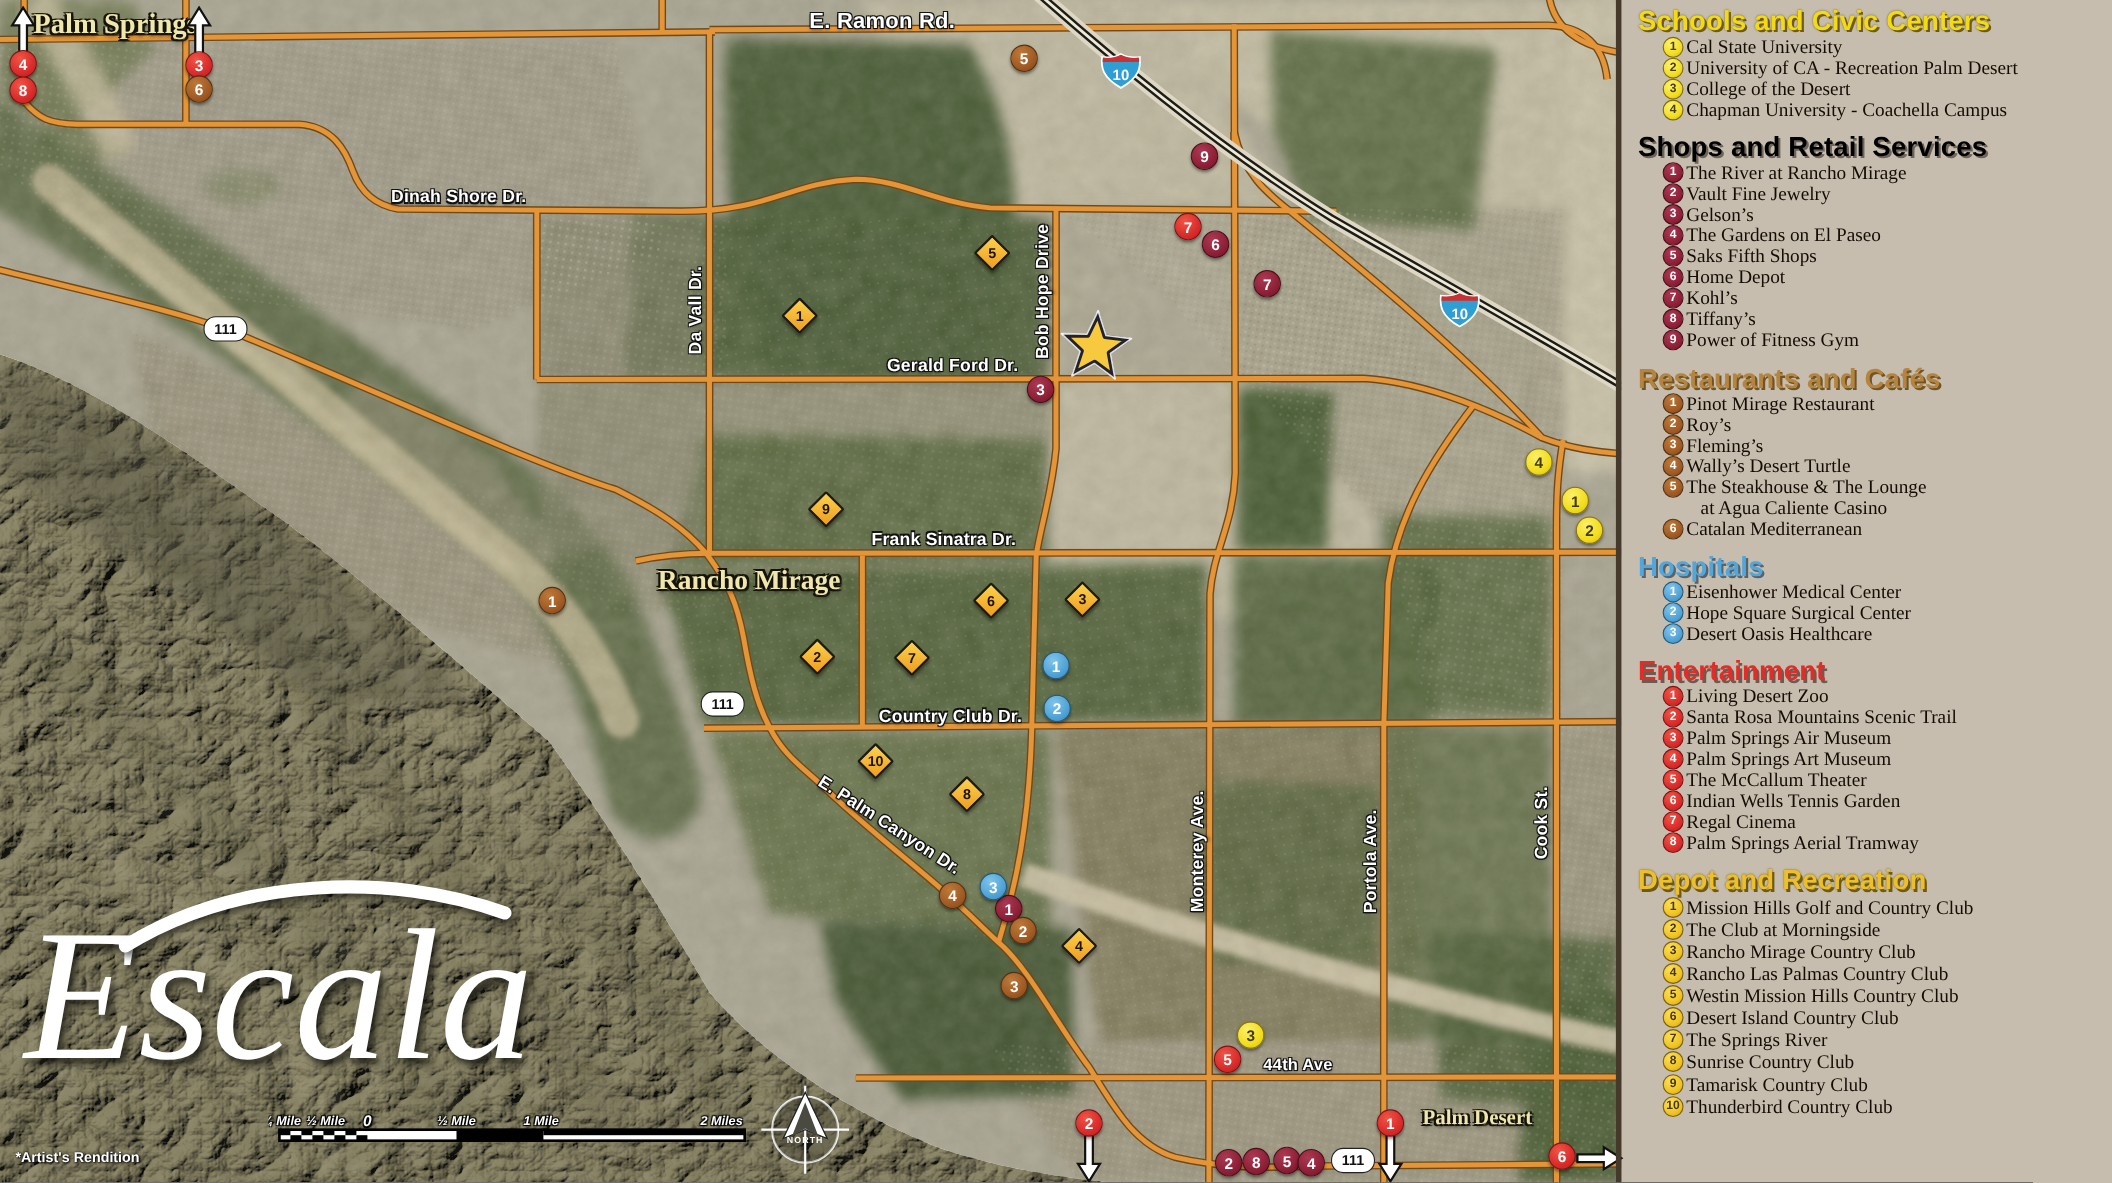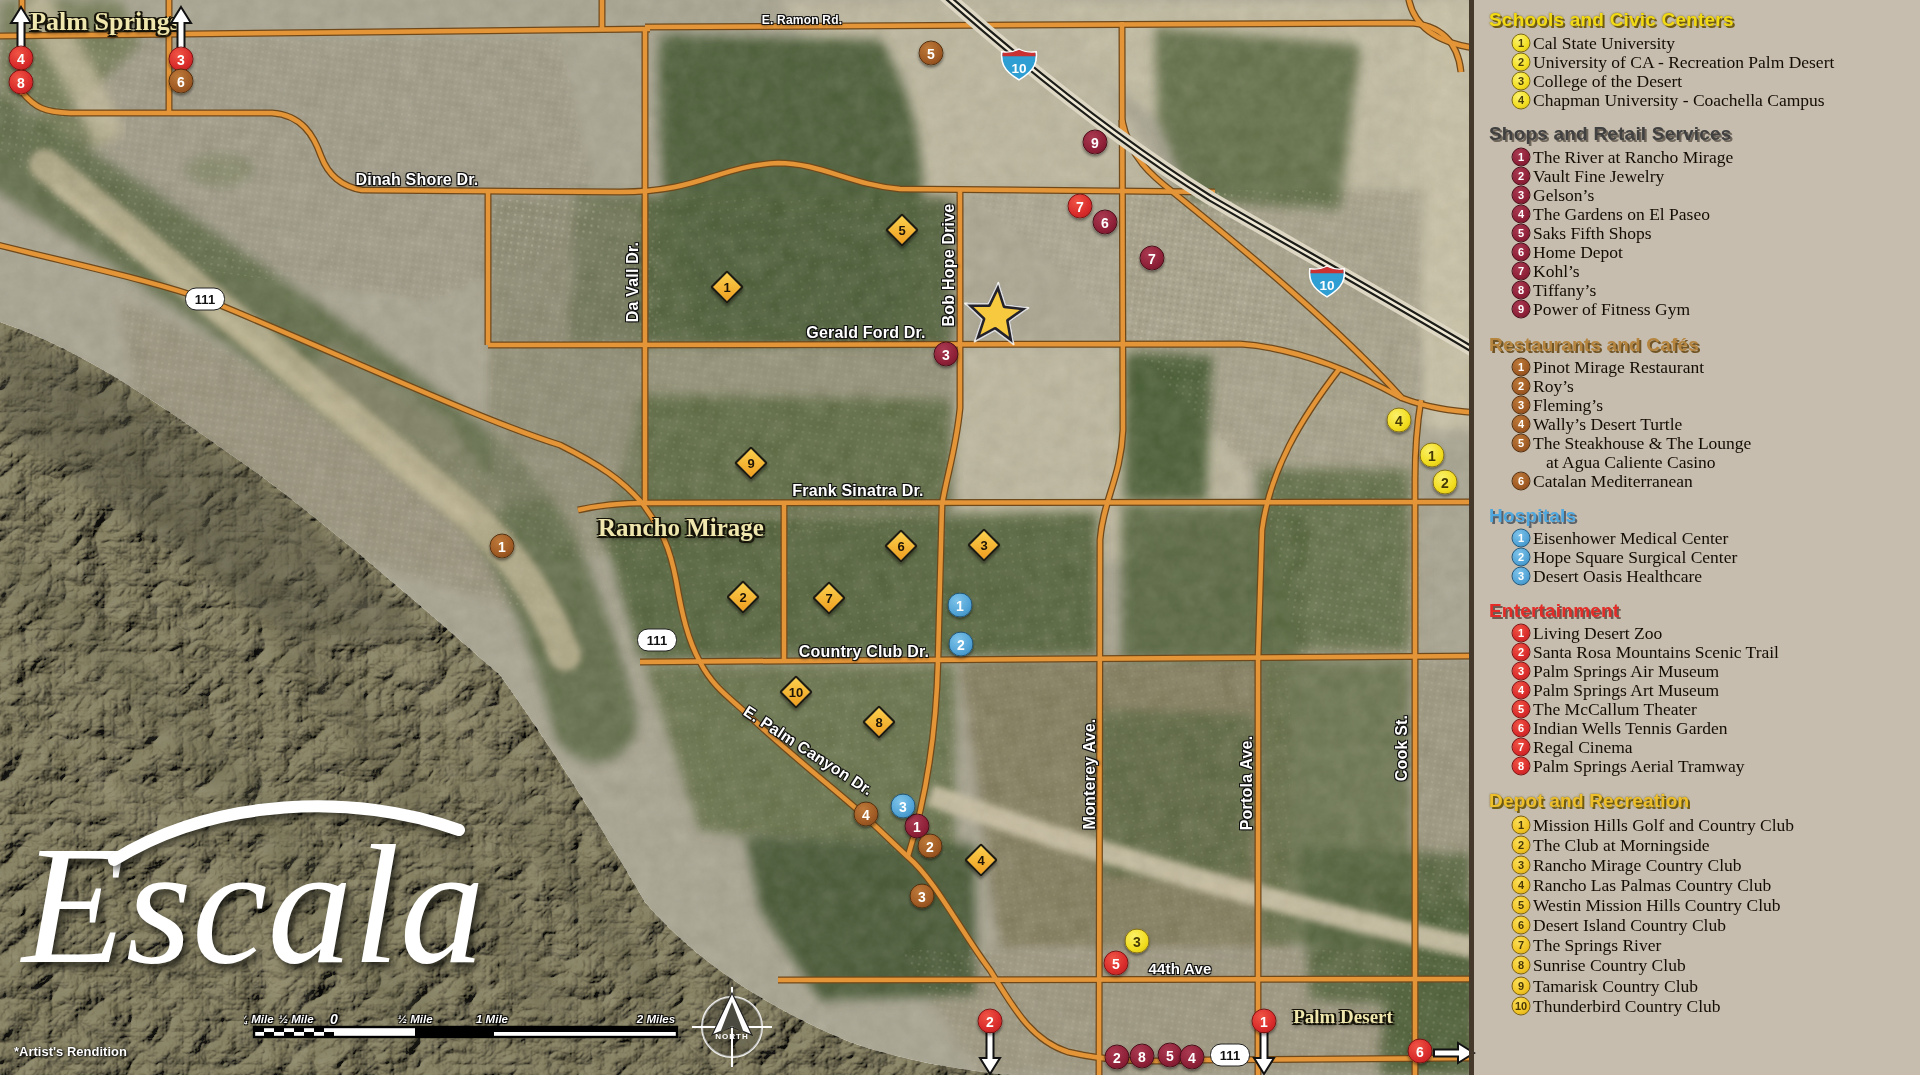--- a/index.html
+++ b/index.html
@@ -21,21 +21,21 @@
 .rst{background:radial-gradient(circle at 38% 30%,#bd7a3a,#a05a24 60%,#7e4418);border:1px solid #53300f}
 .hsp{background:radial-gradient(circle at 38% 30%,#7fc4ea,#51a3d6 60%,#3a85b5);border:1px solid #22587c}
 .sch{background:radial-gradient(circle at 38% 30%,#fbf06a,#f2dd1e 60%,#d8bf12);border:1px solid #8a7410;color:#453a06}
 .dm{position:absolute;width:20px;height:20px;transform:translate(-50%,-50%) rotate(45deg);
  background:linear-gradient(135deg,#fbd14e,#ef9d1f);border:2px solid #1d1a12;border-radius:2px;
  box-shadow:2px 2px 3px rgba(0,0,0,.4);z-index:40}
 .dm span{position:absolute;left:50%;top:50%;transform:translate(-50%,-50%) rotate(-45deg);color:#1d1407;font-weight:bold;font-size:13px}
 .arrow{position:absolute;z-index:39}
 #sidebar{position:absolute;left:1474px;top:0;width:446px;height:1075px;background:#c6bdae}
 #sbline{position:absolute;left:1469px;top:0;width:5px;height:1075px;background:#44392b;z-index:50}
-.shead{position:absolute;font-size:19px;font-weight:bold;white-space:nowrap;letter-spacing:.2px;transform:translateY(-50%)}
+.shead{position:absolute;font-size:25px;font-weight:bold;white-space:nowrap;letter-spacing:.2px;transform:translateY(-50%)}
 .sitem{position:absolute;font-family:"Liberation Serif",serif;font-size:17.5px;color:#140d04;white-space:nowrap;transform:translateY(-50%)}
 .chip{position:absolute;width:17px;height:17px;border-radius:50%;transform:translate(-50%,-50%);
  display:flex;align-items:center;justify-content:center;color:#fff;font-weight:bold;font-size:11px;font-family:"Liberation Sans",sans-serif;line-height:1}
 
 .c-sch{background:radial-gradient(circle at 38% 30%,#fcf373,#f2dd1e 62%,#cdb312);border:1px solid #7d6a0e;color:#4a3d06}
 .c-pks{background:radial-gradient(circle at 38% 30%,#fbe05a,#f0c322 62%,#cda214);border:1px solid #7d610e;color:#4a3806}
 .c-shp{background:radial-gradient(circle at 38% 30%,#a93a52,#8e2038 62%,#6d1527);border:1px solid #4a0d1a}
 .c-rst{background:radial-gradient(circle at 38% 30%,#bd7a3a,#a05a24 62%,#7e4418);border:1px solid #53300f}
 .c-hsp{background:radial-gradient(circle at 38% 30%,#7fc4ea,#51a3d6 62%,#3a85b5);border:1px solid #22587c}
 .c-ent{background:radial-gradient(circle at 38% 30%,#f05545,#d92b2b 62%,#b31f1f);border:1px solid #7e1212}
@@ -298,21 +298,21 @@
 <path d="M 945,-5 C 1030,70 1120,142 1210,198 C 1300,250 1390,300 1480,354" fill="none" stroke="#efe9d6" stroke-width="2.6"></path>
 </g>
 
 <g id="star" transform="translate(996,316)">
 <path d="M 0,-30 L 7.8,-10.4 L 28.5,-9.3 L 12.4,3.9 L 17.6,24.3 L 0,13 L -17.6,24.3 L -12.4,3.9 L -28.5,-9.3 L -7.8,-10.4 Z" fill="#f6c93e" stroke="#23222b" stroke-width="4" stroke-linejoin="round" transform="rotate(4)"></path>
 <path d="M 0,-30 L 7.8,-10.4 L 28.5,-9.3 L 12.4,3.9 L 17.6,24.3 L 0,13 L -17.6,24.3 L -12.4,3.9 L -28.5,-9.3 L -7.8,-10.4 Z" fill="none" stroke="#ffffff" stroke-width="1.4" stroke-linejoin="round" transform="rotate(4) scale(1.12)" opacity=".85"></path>
 </g>
 </g>
 </svg>
 
-<div class="rl" style="left:802px;top:20px;font-size:12px">E. Ramon Rd.</div>
+<div class="rl" style="left:802px;top:20px;font-size:20px">E. Ramon Rd.</div>
 
 <div class="rl" style="left:417px;top:180px;font-size:16px">Dinah Shore Dr.</div>
 
 <div class="rl" style="left:866px;top:333px;font-size:16px">Gerald Ford Dr.</div>
 
 <div class="rl" style="left:858px;top:491px;font-size:16px">Frank Sinatra Dr.</div>
 
 <div class="rl" style="left:864px;top:652px;font-size:16px">Country Club Dr.</div>
 
 <div class="rl" style="left:1180px;top:968px;font-size:15px">44th Ave</div>
@@ -531,21 +531,21 @@
 
 <div class="chip c-sch" style="left:47px;top:62px">2</div>
 <div class="sitem" style="left:59px;top:62px">University of CA - Recreation Palm Desert</div>
 
 <div class="chip c-sch" style="left:47px;top:81px">3</div>
 <div class="sitem" style="left:59px;top:81px">College of the Desert</div>
 
 <div class="chip c-sch" style="left:47px;top:100px">4</div>
 <div class="sitem" style="left:59px;top:100px">Chapman University - Coachella Campus</div>
 
-<div class="shead" style="left:15px;top:134px;color:#404040;text-shadow:2px 2px 0 #6e655a">Shops and Retail Services</div>
+<div class="shead" style="left:15px;top:134px;color:#000000;text-shadow:2px 2px 0 #6e655a">Shops and Retail Services</div>
 
 <div class="chip c-shp" style="left:47px;top:157px">1</div>
 <div class="sitem" style="left:59px;top:157px">The River at Rancho Mirage</div>
 
 <div class="chip c-shp" style="left:47px;top:176px">2</div>
 <div class="sitem" style="left:59px;top:176px">Vault Fine Jewelry</div>
 
 <div class="chip c-shp" style="left:47px;top:195px">3</div>
 <div class="sitem" style="left:59px;top:195px">Gelson’s</div>
 

